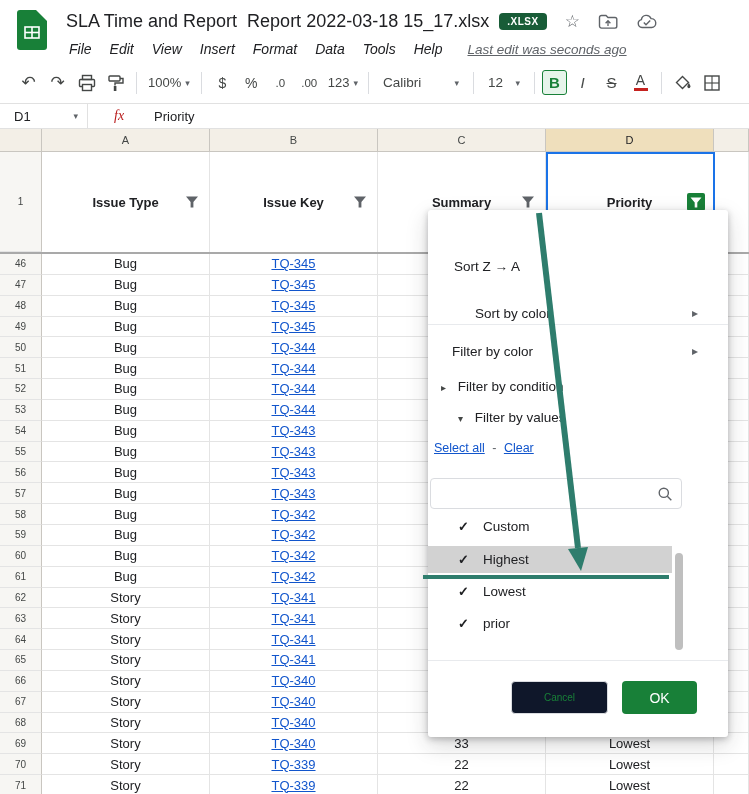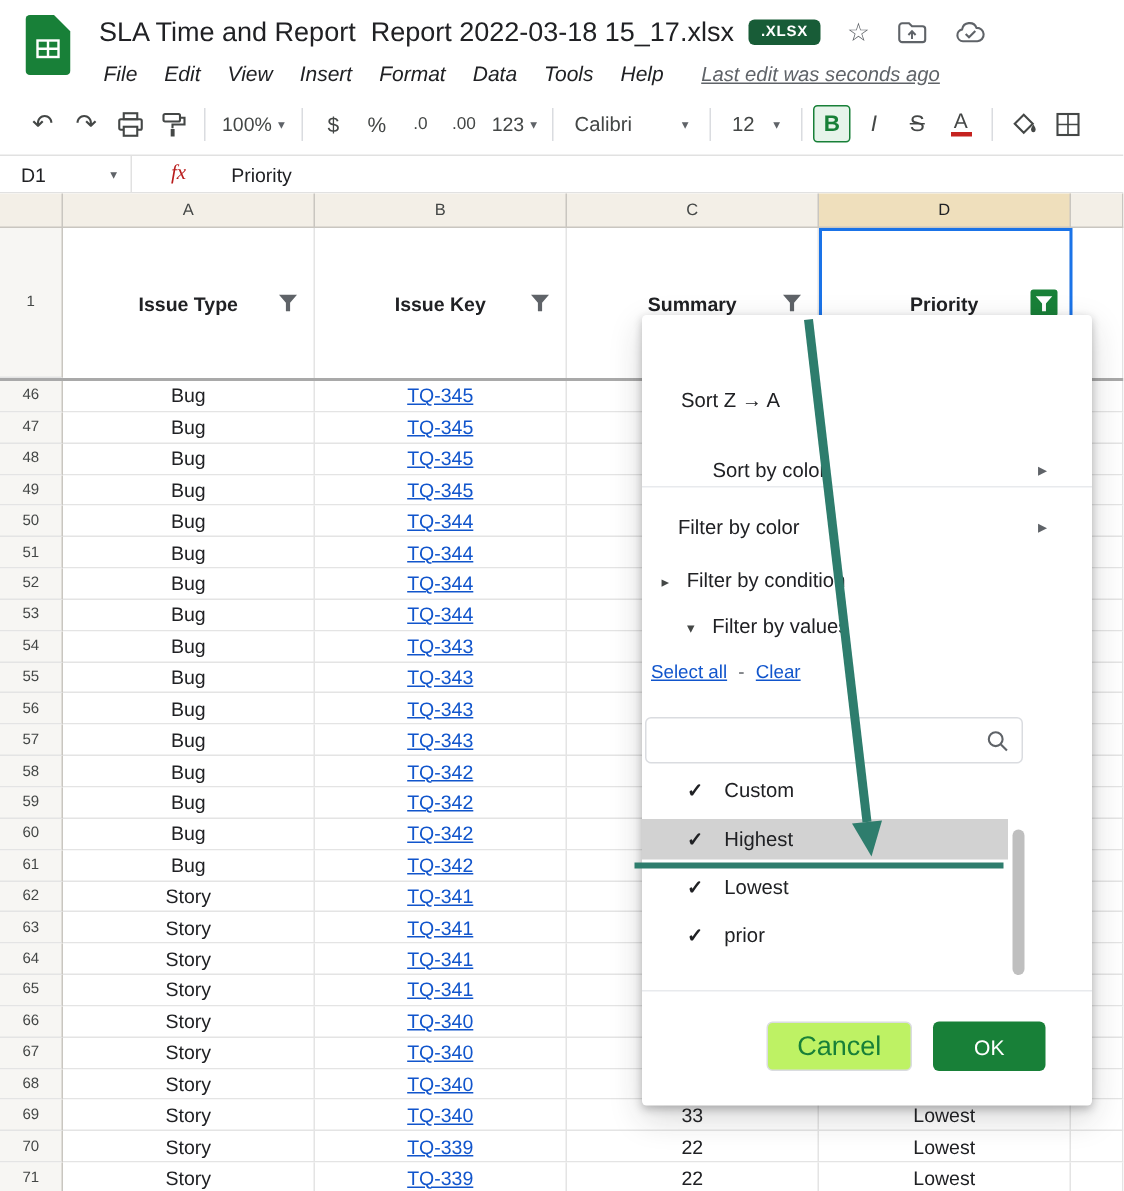--- a/index.html
+++ b/index.html
@@ -96,22 +96,22 @@
                   border-radius:4px;background:#fff;}
   .fm-search{width:100%;height:100%;border:none;outline:none;padding:0 34px 0 10px;font-size:13px;
              font-family:"Liberation Sans",sans-serif;background:transparent;}
   .mag{position:absolute;right:8px;top:7px;display:flex;}
   .fm-check{position:absolute;left:0;width:244px;height:32px;line-height:32px;padding-left:30px;color:#202124;}
   .fm-check .chk{font-weight:bold;font-size:13px;margin-right:14px;color:#202124;}
   .v0{top:301px;} 
   .v1{top:336px;height:27px;line-height:27px;background:#D2D2D2;}
   .v2{top:366px;} .v3{top:398px;}
   .fm-scrollbar{position:absolute;left:247px;top:343px;width:8px;height:97px;background:#BFBFBF;border-radius:4px;}
-  .fm-cancel{position:absolute;left:83px;top:471px;width:97px;height:33px;background:#bef264;
-             border:1px solid #DADCE0;border-radius:4px;color:#188038;font-size:18px;font-weight:500;
+  .fm-cancel{position:absolute;left:83px;top:471px;width:97px;height:33px;background:#0f172a;
+             border:1px solid #DADCE0;border-radius:4px;color:#188038;font-size:10px;font-weight:500;
              font-family:"Liberation Sans",sans-serif;}
   .fm-ok{position:absolute;left:194px;top:471px;width:75px;height:33px;background:#188038;border:none;
          border-radius:4px;color:#fff;font-size:14px;font-weight:500;font-family:"Liberation Sans",sans-serif;}
 
   .annot{position:absolute;left:0;top:0;z-index:20;pointer-events:none;}
 </style>
 </head>
 <body>
 
 <div class="titlebar">

